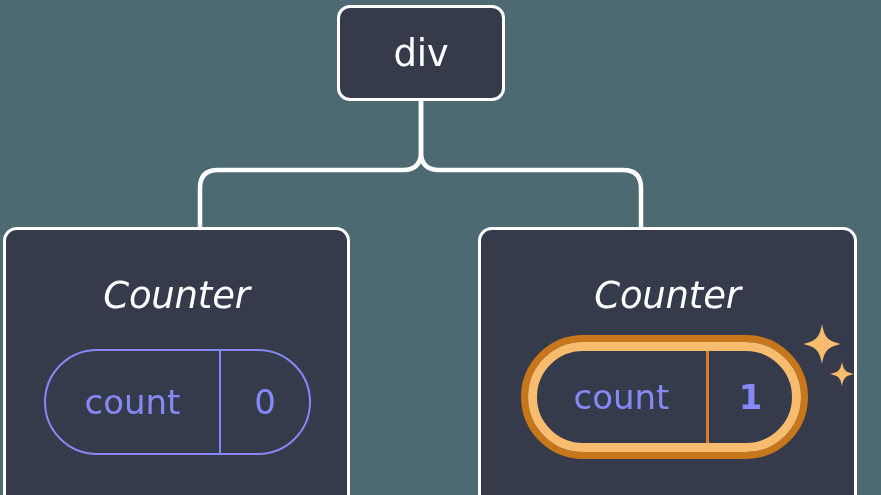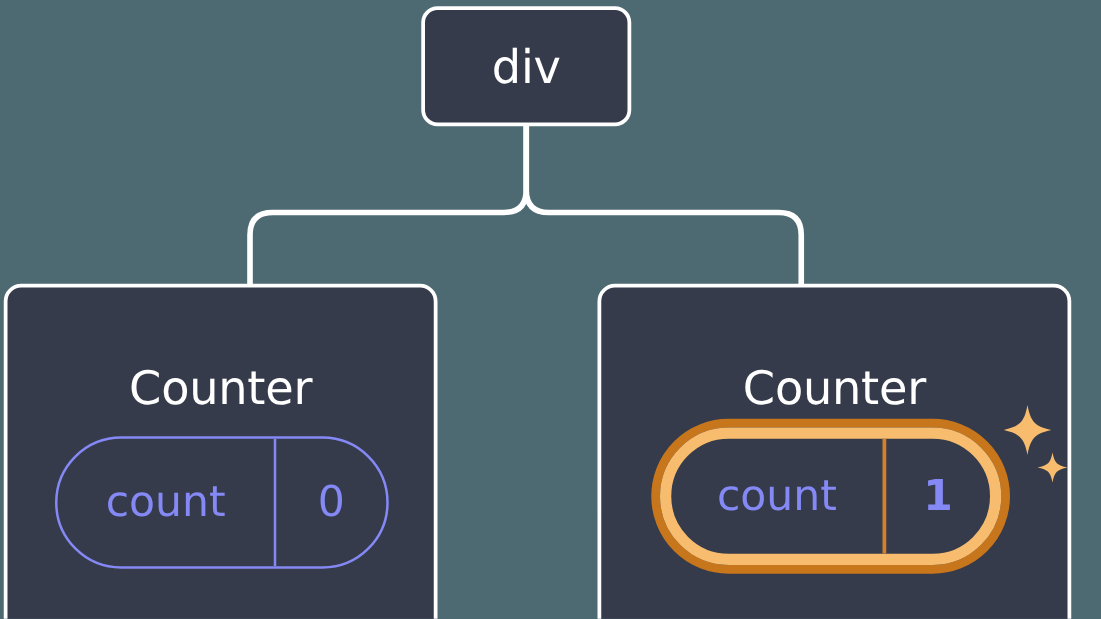--- a/index.html
+++ b/index.html
@@ -74,21 +74,22 @@
     top: 227px;
     width: 379px;
     height: 290px;
   }
 
   .node-title {
     color: #ffffff;
     font-size: 37px;
     line-height: 1;
     letter-spacing: -0.2px;
-    margin-top: 62px;
+    margin-top: 47px;
+    font-style: italic;
   }
 
   
   .pill-wrap {
     position: absolute;
     display: flex;
     align-items: stretch;
     justify-content: center;
   }
 

